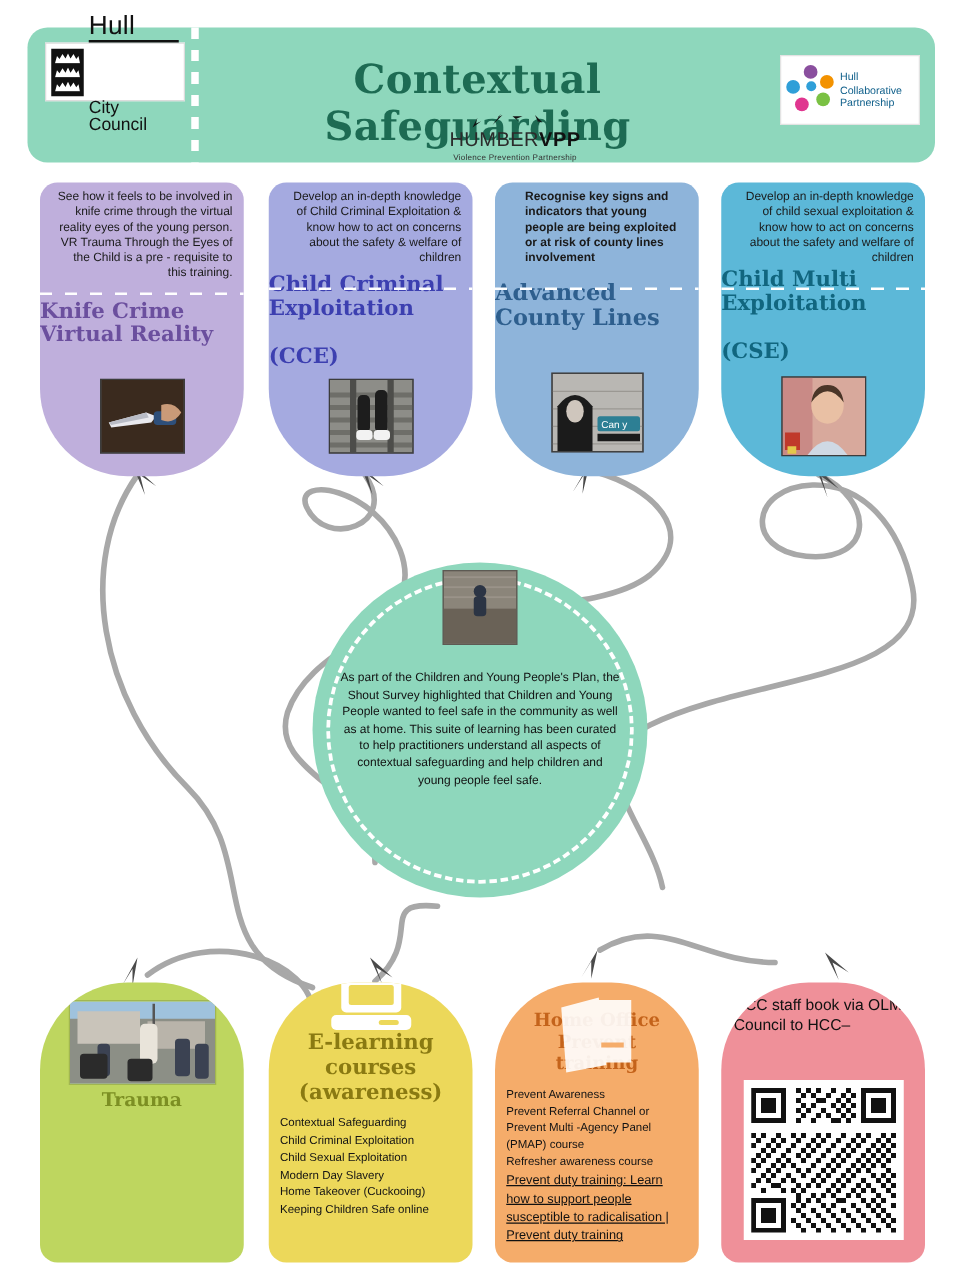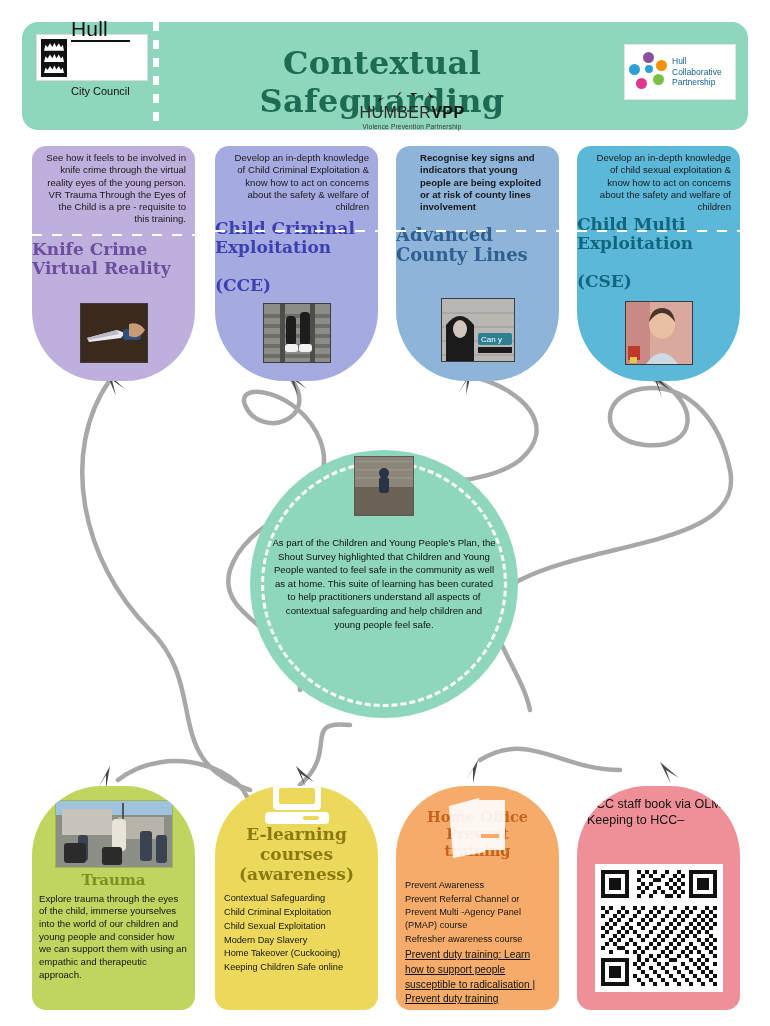--- a/index.html
+++ b/index.html
@@ -15,21 +15,21 @@
       background:repeating-linear-gradient(#ffffff 0 9px,transparent 9px 18px);}
   .logo-hull{position:absolute;left:14px;top:12px;width:112px;height:47px;background:#fff;
              border:1px solid #dcdcdc;display:flex;align-items:center;padding:2px 4px;box-sizing:border-box;}
   .crest{width:26px;height:38px;flex:0 0 auto;display:flex;flex-direction:column;
          justify-content:space-around;align-items:center;background:#111;padding:2px 1px;box-sizing:border-box;}
   .crown{width:20px;height:9px;background:#fff;
          clip-path:polygon(0% 100%,8% 35%,18% 62%,30% 18%,42% 58%,52% 12%,62% 58%,74% 18%,85% 62%,94% 35%,100% 100%);}
   .hulltext{margin-left:4px;line-height:1;}
   .hulltext .big{font-size:21px;font-weight:400;color:#111;letter-spacing:.2px;}
   .hulltext .rule{height:2px;background:#111;margin:1px 0 1px;}
-  .hulltext .small{font-size:11px;color:#111;margin-top:44px;}
+  .hulltext .small{font-size:14px;color:#111;margin-top:44px;}
 
   .title{position:absolute;left:150px;top:22px;width:420px;text-align:center;
          font-family:"DejaVu Serif","Liberation Serif",serif;font-weight:700;font-size:32px;
          color:#1d6b53;letter-spacing:.3px;}
   .vpp{position:absolute;left:300px;top:68px;width:180px;text-align:center;}
   .vpp .arrows{font-size:12px;color:#111;letter-spacing:3px;height:14px;line-height:14px;}
   .vpp .vname{font-size:16px;letter-spacing:.4px;color:#2b2b2b;}
   .vpp .vname b{color:#111;}
   .vpp .vsub{font-size:6.5px;color:#333;letter-spacing:.2px;margin-top:1px;}
 
@@ -292,21 +292,20 @@
         <g fill="#e9e4da">
             <rect x="56" y="18" width="14" height="32" rx="4"></rect>
           </g>
         <g fill="#2b2b2b">
             <rect x="8" y="42" width="22" height="20" rx="3"></rect>
             <rect x="46" y="46" width="20" height="18" rx="3"></rect>
           </g>
       </svg>
     </div>
     <div class="btitle" style="margin-top:86px;font-size:15px;color:#7c8f23">Trauma</div>
-    <div class="btext" style="margin-top:4px">Explore trauma through the eyes of the child, immerse yourselves into the world of our children and young people and consider how we can support them with using an empathic and therapeutic approach.</div>
   </div>
 
   <div class="bcard" id="card-elearn">
     <svg style="position:absolute;left:50%;transform:translateX(-50%);top:-8px;width:72px;height:54px" viewBox="0 0 72 54">
       <rect x="12" y="4" width="48" height="28" rx="4" fill="#fff"></rect>
       <rect x="18" y="10" width="36" height="16" rx="2" fill="#ecd85a"></rect>
       <rect x="4" y="34" width="64" height="12" rx="4" fill="#fff"></rect>
       <rect x="42" y="38" width="16" height="4" rx="2" fill="#ecd85a"></rect>
     </svg>
     <div class="btitle" style="margin-top:38px;font-size:17px;color:#8a7a12;line-height:1.18">
@@ -329,34 +328,34 @@
       <g fill="#fff" opacity=".9">
         <polygon points="14,12 44,4 50,58 18,64"></polygon>
         <polygon points="40,6 70,6 70,56 40,56"></polygon>
       </g>
       <rect x="46" y="40" width="18" height="4" fill="#f5ac6a"></rect>
     </svg>
     <div class="btitle" style="margin-top:22px;font-size:14.5px;color:#c4631b;line-height:1.18">
       <span>Home Office Prevent</span><br>
       <span>training</span>
     </div>
-    <div class="blist" style="margin-top:20px;line-height:1.45">
+    <div class="blist" style="margin-top:10px;line-height:1.45">
       <div>Prevent Awareness</div>
       <div>Prevent Referral Channel or</div>
       <div>Prevent Multi -Agency Panel</div>
       <div>(PMAP) course</div>
       <div>Refresher awareness course</div>
       <a class="u" style="color:#111;margin-top:2px" href="#">Prevent duty training: Learn how to support people susceptible to radicalisation | Prevent duty training</a>
     </div>
   </div>
 
   <div class="bcard" id="card-qr">
     <div class="qr-head">
       <div>HCC staff book via OLM</div>
-      <div>Keeping to HCC–</div>
+      <div>Council to HCC–</div>
     </div>
     <div class="qr-box">
       <svg viewBox="0 0 29 29" width="116" height="116" shape-rendering="crispEdges">
         <rect width="29" height="29" fill="#fff"></rect>
         <g fill="#111">
           <path d="M0 0h7v7H0zm1 1v5h5V1z"></path>
             <rect x="2" y="2" width="3" height="3"></rect>
           <path d="M22 0h7v7h-7zm1 1v5h5V1z"></path>
             <rect x="24" y="2" width="3" height="3"></rect>
           <path d="M0 22h7v7H0zm1 1v5h5v-5z"></path>

